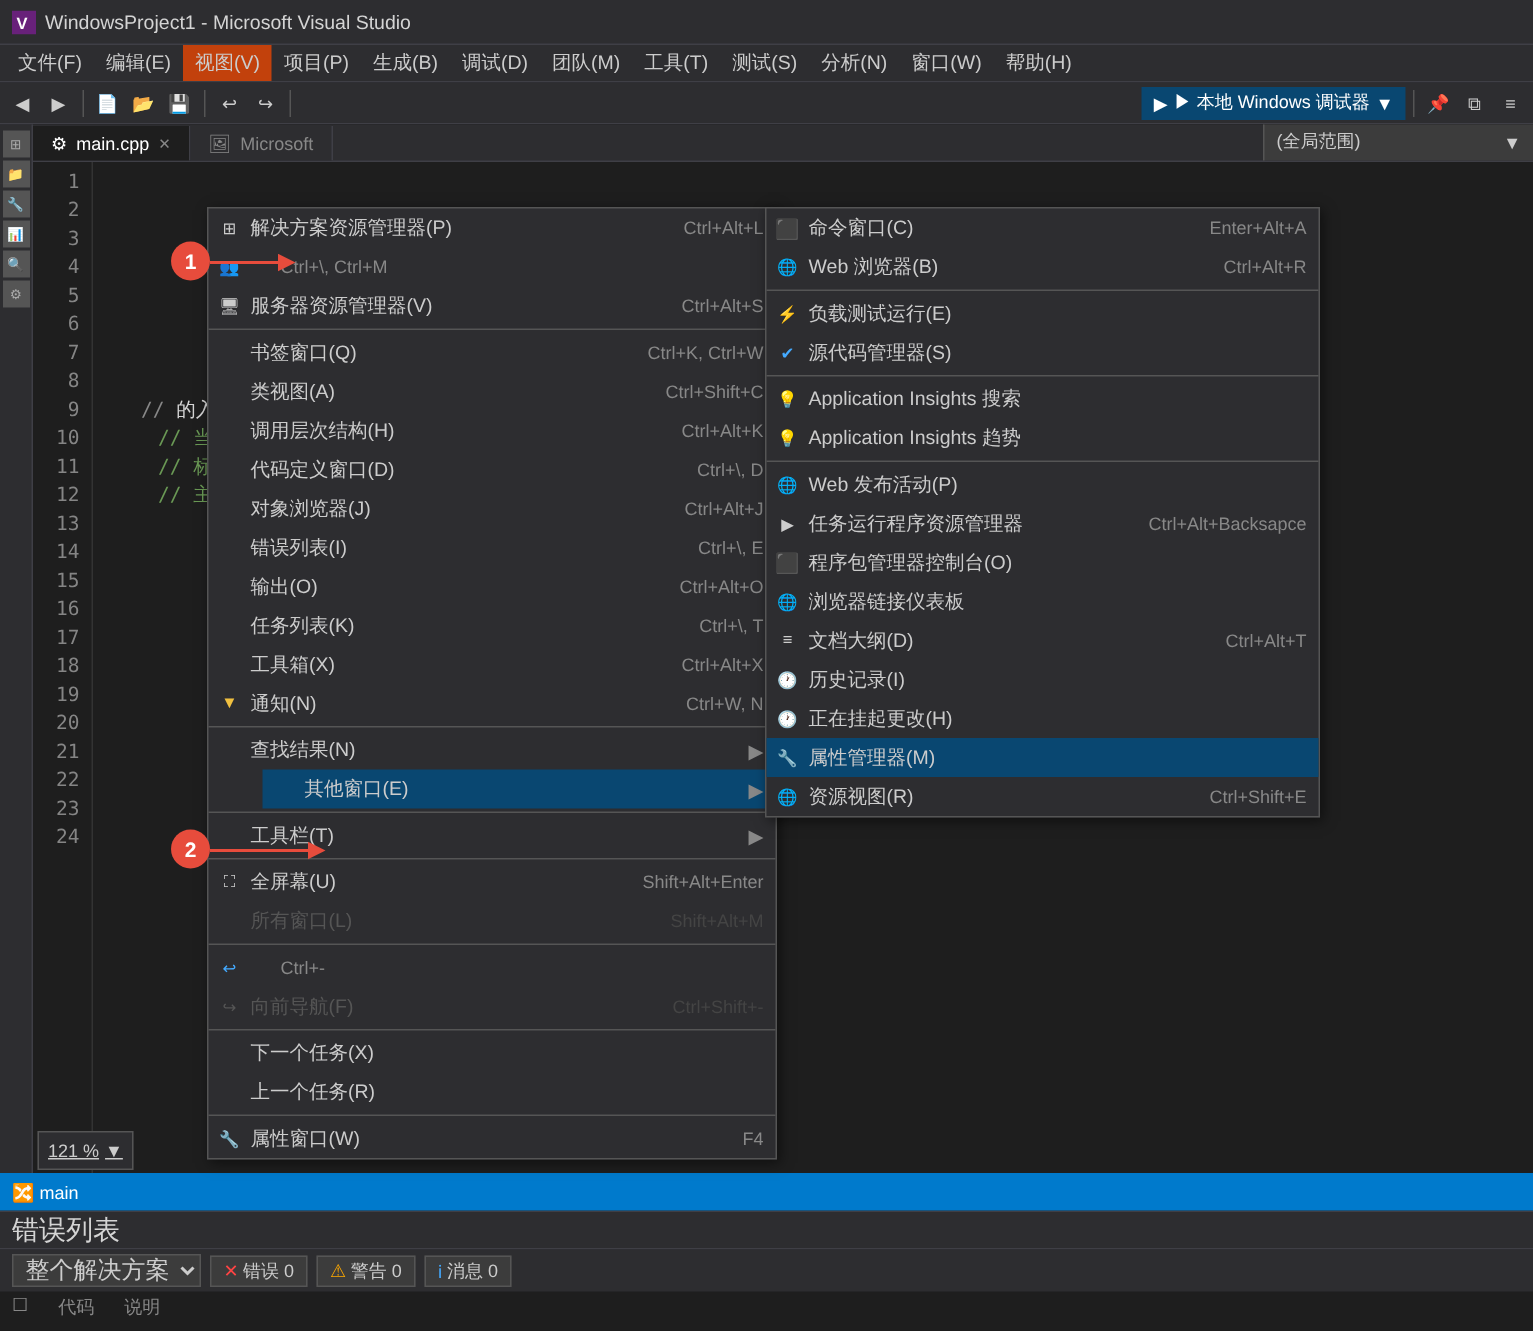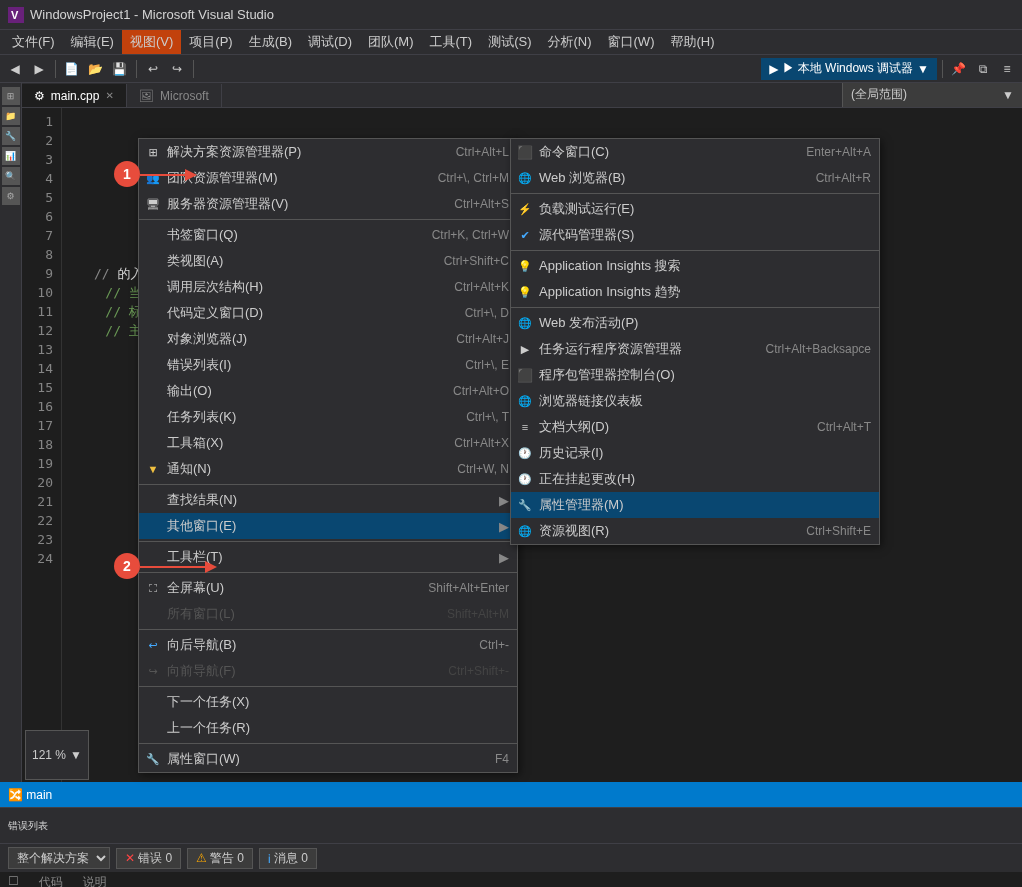--- a/index.html
+++ b/index.html
@@ -178,28 +178,28 @@
     .error-list {
       height: 80px;
       background: #1e1e1e;
       border-top: 1px solid #3f3f46;
       position: absolute;
       bottom: 0;
       left: 0;
       right: 0;
     }
     .error-list-header {
-      height: 36px;
+      height: 25px;
       background: #2d2d30;
       display: flex;
       align-items: center;
       padding: 0 8px;
       gap: 8px;
       border-bottom: 1px solid #3f3f46;
-      font-size: 10px;
+      font-size: 18px;
     }
     .error-list-toolbar {
       height: 28px;
       background: #2d2d30;
       display: flex;
       align-items: center;
       padding: 0 8px;
       gap: 6px;
       font-size: 12px;
     }
@@ -459,31 +459,31 @@
           <div class="code-line"></div>
         </div>
       </div>
     </div>
   </div>
 
   <div style="position:absolute; bottom:80px; left:0; right:0; height:25px; background:#007acc; display:flex; align-items:center; padding:0 8px; font-size:12px; color:white; z-index:10;">
     <span>🔀 main</span>
   </div>
 
-  <div style="position:absolute; bottom:107px; left:25px; display:flex; align-items:flex-start; gap:4px; font-size:12px; color:#cccccc; background:#2d2d30; padding:17px 6px; border:1px solid #555;">
+  <div style="position:absolute; bottom:107px; left:25px; display:flex; align-items:flex-start; gap:4px; font-size:12px; color:#cccccc; background:#2d2d30; padding:5px 6px; border:1px solid #555;text-decoration:underline;">
     <span>121 %</span>
     <span>▼</span>
   </div>
 
   <div class="error-list">
     <div class="error-list-header">
       <span>错误列表</span>
     </div>
     <div class="error-list-toolbar">
-      <select style="background:#3c3c3c;border:1px solid #555;color:#ccc;font-size:12px;height:22px;padding:0 4px;">
+      <select style="background:#3c3c3c;border:1px solid #555;color:#ccc;font-size:16px;height:22px;padding:0 4px;">
         <option>整个解决方案</option>
       </select>
       <div class="error-badge">
         <span style="color:#f44;">✕</span>
         <span>错误 0</span>
       </div>
       <div class="error-badge">
         <span style="color:#fa0;">⚠</span>
         <span>警告 0</span>
       </div>
@@ -501,21 +501,20 @@
 
   <div class="dropdown-view">
 
     <div class="dd-item">
       <span class="dd-item-icon">⊞</span>
       <span class="dd-item-label">解决方案资源管理器(P)</span>
       <span class="dd-item-shortcut">Ctrl+Alt+L</span>
     </div>
     <div class="dd-item">
       <span class="dd-item-icon">👥</span>
-      <span class="dd-item-label">团队资源管理器(M)</span>
       <span class="dd-item-shortcut">Ctrl+\, Ctrl+M</span>
     </div>
     <div class="dd-item">
       <span class="dd-item-icon">🖥</span>
       <span class="dd-item-label">服务器资源管理器(V)</span>
       <span class="dd-item-shortcut">Ctrl+Alt+S</span>
     </div>
     <div class="dd-separator"></div>
     <div class="dd-item">
       <span class="dd-item-label">书签窗口(Q)</span>
@@ -556,21 +555,21 @@
     <div class="dd-item">
       <span class="dd-item-icon" style="color:#f0c040;">▼</span>
       <span class="dd-item-label">通知(N)</span>
       <span class="dd-item-shortcut">Ctrl+W, N</span>
     </div>
     <div class="dd-separator"></div>
     <div class="dd-item">
       <span class="dd-item-label">查找结果(N)</span>
       <span class="dd-item-arrow">▶</span>
     </div>
-    <div class="dd-item active" style="background:#094771;">
+    <div class="dd-item active" style="background:#094771;margin-left:36px;">
       <span class="dd-item-label">其他窗口(E)</span>
       <span class="dd-item-arrow">▶</span>
     </div>
     <div class="dd-separator"></div>
     <div class="dd-item">
       <span class="dd-item-label">工具栏(T)</span>
       <span class="dd-item-arrow">▶</span>
     </div>
     <div class="dd-separator"></div>
     <div class="dd-item">
@@ -578,21 +577,20 @@
       <span class="dd-item-label">全屏幕(U)</span>
       <span class="dd-item-shortcut">Shift+Alt+Enter</span>
     </div>
     <div class="dd-item disabled">
       <span class="dd-item-label">所有窗口(L)</span>
       <span class="dd-item-shortcut">Shift+Alt+M</span>
     </div>
     <div class="dd-separator"></div>
     <div class="dd-item">
       <span class="dd-item-icon" style="color:#4af;">↩</span>
-      <span class="dd-item-label">向后导航(B)</span>
       <span class="dd-item-shortcut">Ctrl+-</span>
     </div>
     <div class="dd-item disabled">
       <span class="dd-item-icon" style="color:#555;">↪</span>
       <span class="dd-item-label">向前导航(F)</span>
       <span class="dd-item-shortcut">Ctrl+Shift+-</span>
     </div>
     <div class="dd-separator"></div>
     <div class="dd-item">
       <span class="dd-item-label">下一个任务(X)</span>

